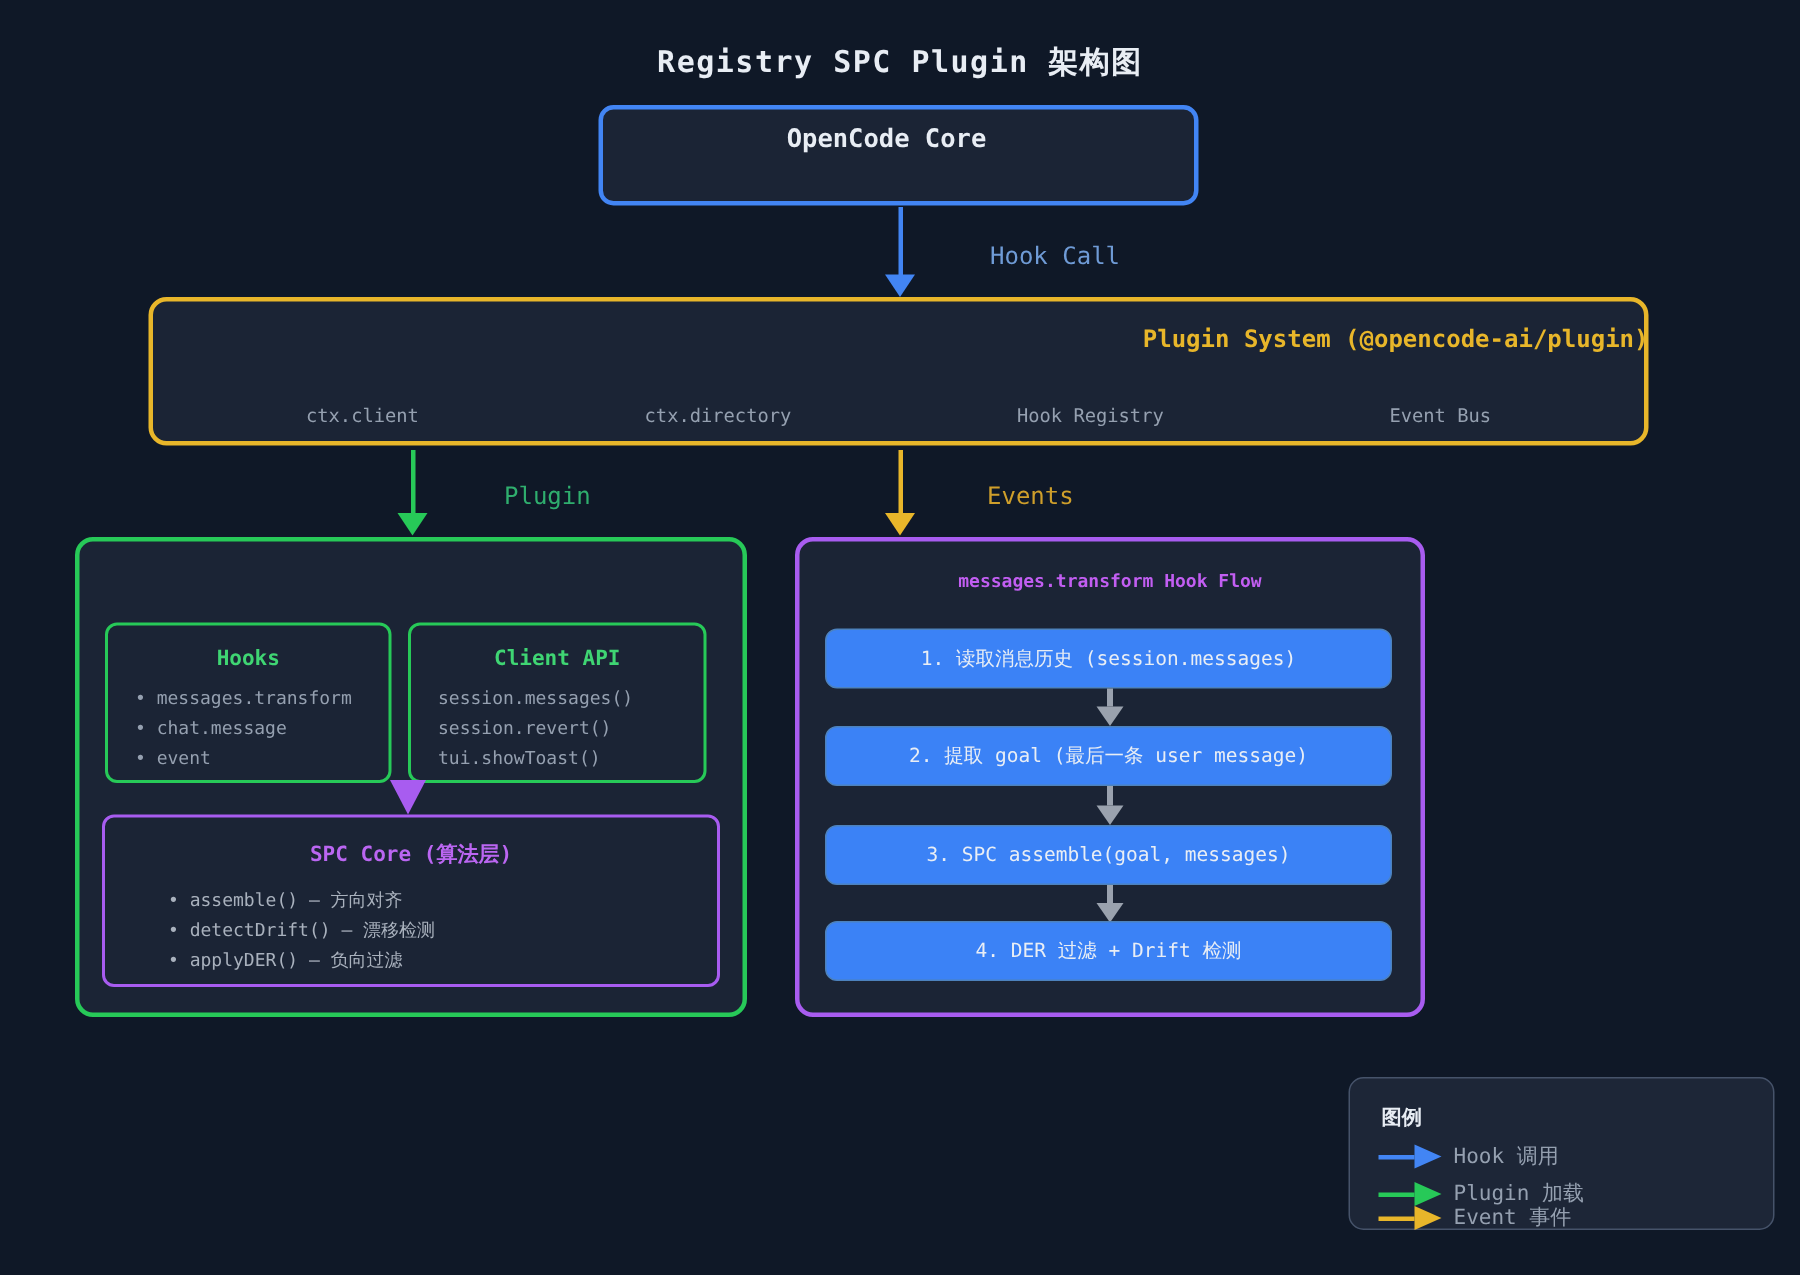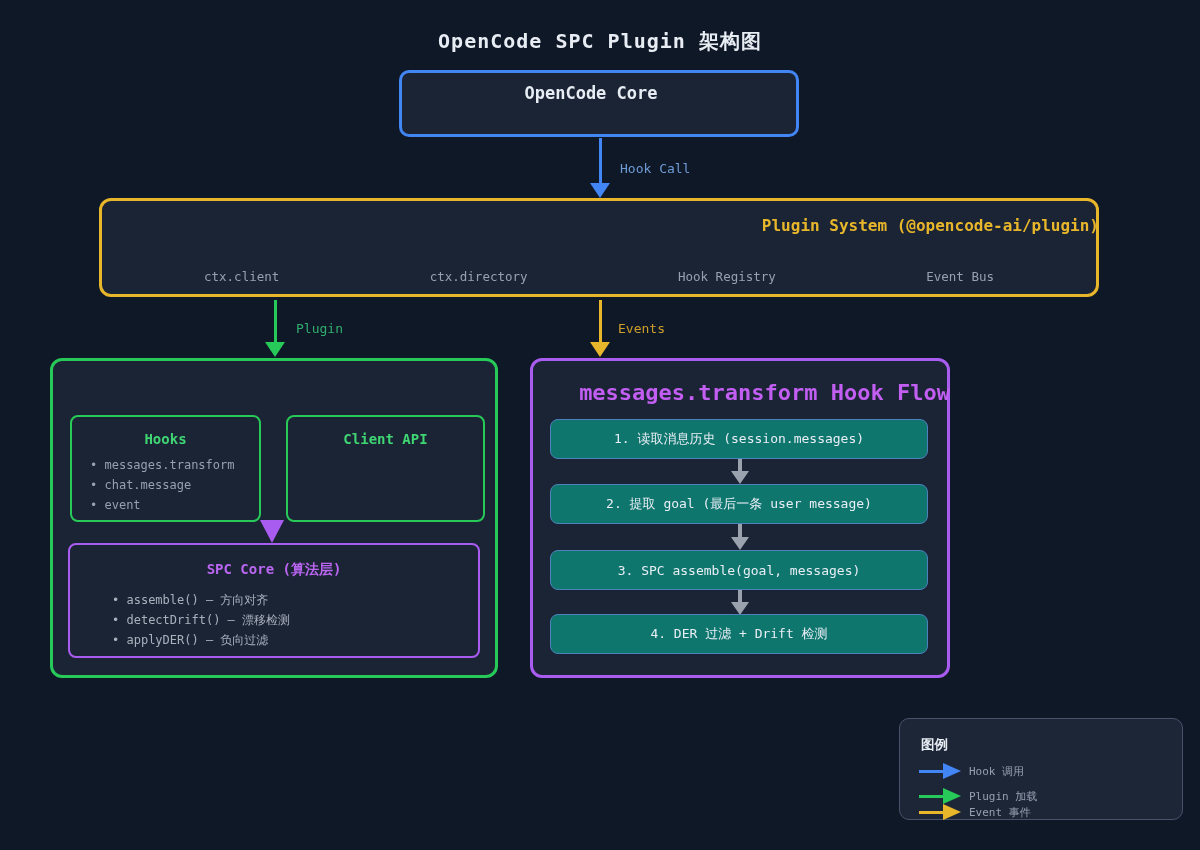--- a/index.html
+++ b/index.html
@@ -32,75 +32,75 @@
   .plugin-title { top: 216px; left: 99px; width: 1000px; text-align: right;
     color: #e8b62a; font-size: 16px; font-weight: bold; }
   .plugin-items { top: 269px; left: 99px; width: 1000px;
     display: flex; justify-content: space-between; padding: 0 105px; }
   .plugin-items span { color: #95a0b0; font-size: 12.5px; }
 
   
   .vline { width: 3px; }
   .vhead { width: 0; height: 0;
     border-left: 10px solid transparent; border-right: 10px solid transparent; }
-  .edge-label { font-size: 13px; }
+  .edge-label { font-size: 16px; margin-left: 40px; }
 
   
   .spc-box { left: 50px; top: 358px; width: 448px; height: 320px;
     border: 3px solid #27c958; }
   .spc-title { top: 380px; left: 50px; width: 448px; text-align: center;
     color: #3fd573; font-size: 16px; font-weight: bold; }
   .sub-box { border: 2px solid #27c958; border-radius: 8px; background: #1b2435; }
   .hooks-box { left: 70px; top: 415px; width: 191px; height: 107px; }
-  .client-box { left: 286px; top: 415px; width: 199px; height: 107px; }
+  .client-box { left: 272px; top: 415px; width: 199px; height: 107px; }
   .sub-title { width: 100%; text-align: center; color: #3fd573;
     font-size: 14px; font-weight: bold; margin-top: 14px; }
   .sub-list { margin-top: 8px; }
   .sub-list div { color: #95a0b0; font-size: 12px; line-height: 20px; padding-left: 18px; }
   .bulleted div::before { content: "• "; }
 
   .spc-core-box { left: 68px; top: 543px; width: 412px; height: 115px;
     border: 2px solid #a85cf0; border-radius: 8px; background: #1b2435; }
   .spc-core-title { top: 561px; left: 68px; width: 412px; text-align: center;
     color: #bb66f2; font-size: 14px; font-weight: bold; }
   .spc-core-list { top: 590px; left: 68px; width: 412px; }
   .spc-core-list div { color: #a9b1bd; font-size: 12px; line-height: 20px; padding-left: 24px; margin-left: 20px; }
 
   
   .flow-box { left: 530px; top: 358px; width: 420px; height: 320px;
     border: 3px solid #a85cf0; }
-  .flow-title { top: 380px; left: 530px; width: 420px; text-align: right;
-    color: #c25ef2; font-size: 22px; font-weight: bold; }
+  .flow-title { top: 380px; left: 530px; width: 420px; text-align: center;
+    color: #c25ef2; font-size: 12px; font-weight: bold; }
   .step { left: 550px; width: 378px; height: 40px;
-    background: #0f766e; border: 1.5px solid #4d82bd; border-radius: 8px;
+    background: #3b82f6; border: 1.5px solid #4d82bd; border-radius: 8px;
     display: flex; align-items: center; justify-content: center;
     color: #e9eef5; font-size: 13px; }
   .conn-line { left: 738px; width: 4px; background: #9aa2ae; }
   .conn-head { left: 731px; width: 0; height: 0;
     border-left: 9px solid transparent; border-right: 9px solid transparent;
     border-top: 13px solid #9aa2ae; }
 
   
   .legend-box { left: 899px; top: 718px; width: 284px; height: 102px;
     background: #1d2637; border: 1.5px solid #46536a; border-radius: 10px; }
   .legend-title { left: 921px; top: 736px; color: #e8edf4;
     font-size: 13.5px; font-weight: bold; }
   .legend-row { left: 919px; display: flex; align-items: center; height: 18px; }
   .legend-line { width: 24px; height: 3px; }
   .legend-head { width: 0; height: 0;
     border-top: 8px solid transparent; border-bottom: 8px solid transparent;
     border-left: 18px solid; }
-  .legend-label { color: #95a0b0; font-size: 11px; margin-left: 8px; }
+  .legend-label { color: #95a0b0; font-size: 14px; margin-left: 8px; }
 </style>
 </head>
 <body>
 
 <div id="stage">
 
-  <div class="abs main-title">OpenCode SPC Plugin 架构图</div>
+  <div class="abs main-title">Registry SPC Plugin 架构图</div>
 
   <div class="abs panel core-box"></div>
   <div class="abs core-title">OpenCode Core</div>
 
   <div class="abs vline" style="left:598.5px; top:138px; height:46px; background:#4285f4;"></div>
   <div class="abs vhead" style="left:590px; top:183px; border-top:15px solid #4285f4;"></div>
   <div class="abs edge-label" style="left:620px; top:161px; color:#6f9bd6;">Hook Call</div>
 
   <div class="abs panel plugin-box"></div>
   <div class="abs plugin-title">Plugin System (@opencode-ai/plugin)</div>
@@ -125,20 +125,25 @@
     <div class="sub-title">Hooks</div>
     <div class="sub-list bulleted">
       <div>messages.transform</div>
       <div>chat.message</div>
       <div>event</div>
     </div>
   </div>
 
   <div class="abs sub-box client-box">
     <div class="sub-title">Client API</div>
+    <div class="sub-list">
+      <div>session.messages()</div>
+      <div>session.revert()</div>
+      <div>tui.showToast()</div>
+    </div>
   </div>
 
   <div class="abs" style="left:260px; top:520px; width:0; height:0; border-left:12px solid transparent; border-right:12px solid transparent; border-top:23px solid #a85cf0;"></div>
 
   <div class="abs spc-core-box"></div>
   <div class="abs spc-core-title">SPC Core (算法层)</div>
   <div class="abs spc-core-list bulleted">
     <div>assemble() — 方向对齐</div>
     <div>detectDrift() — 漂移检测</div>
     <div>applyDER() — 负向过滤</div>

